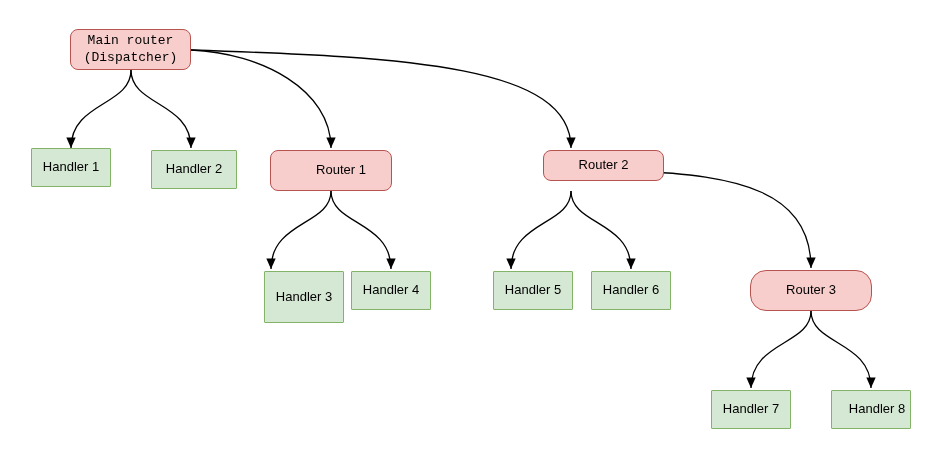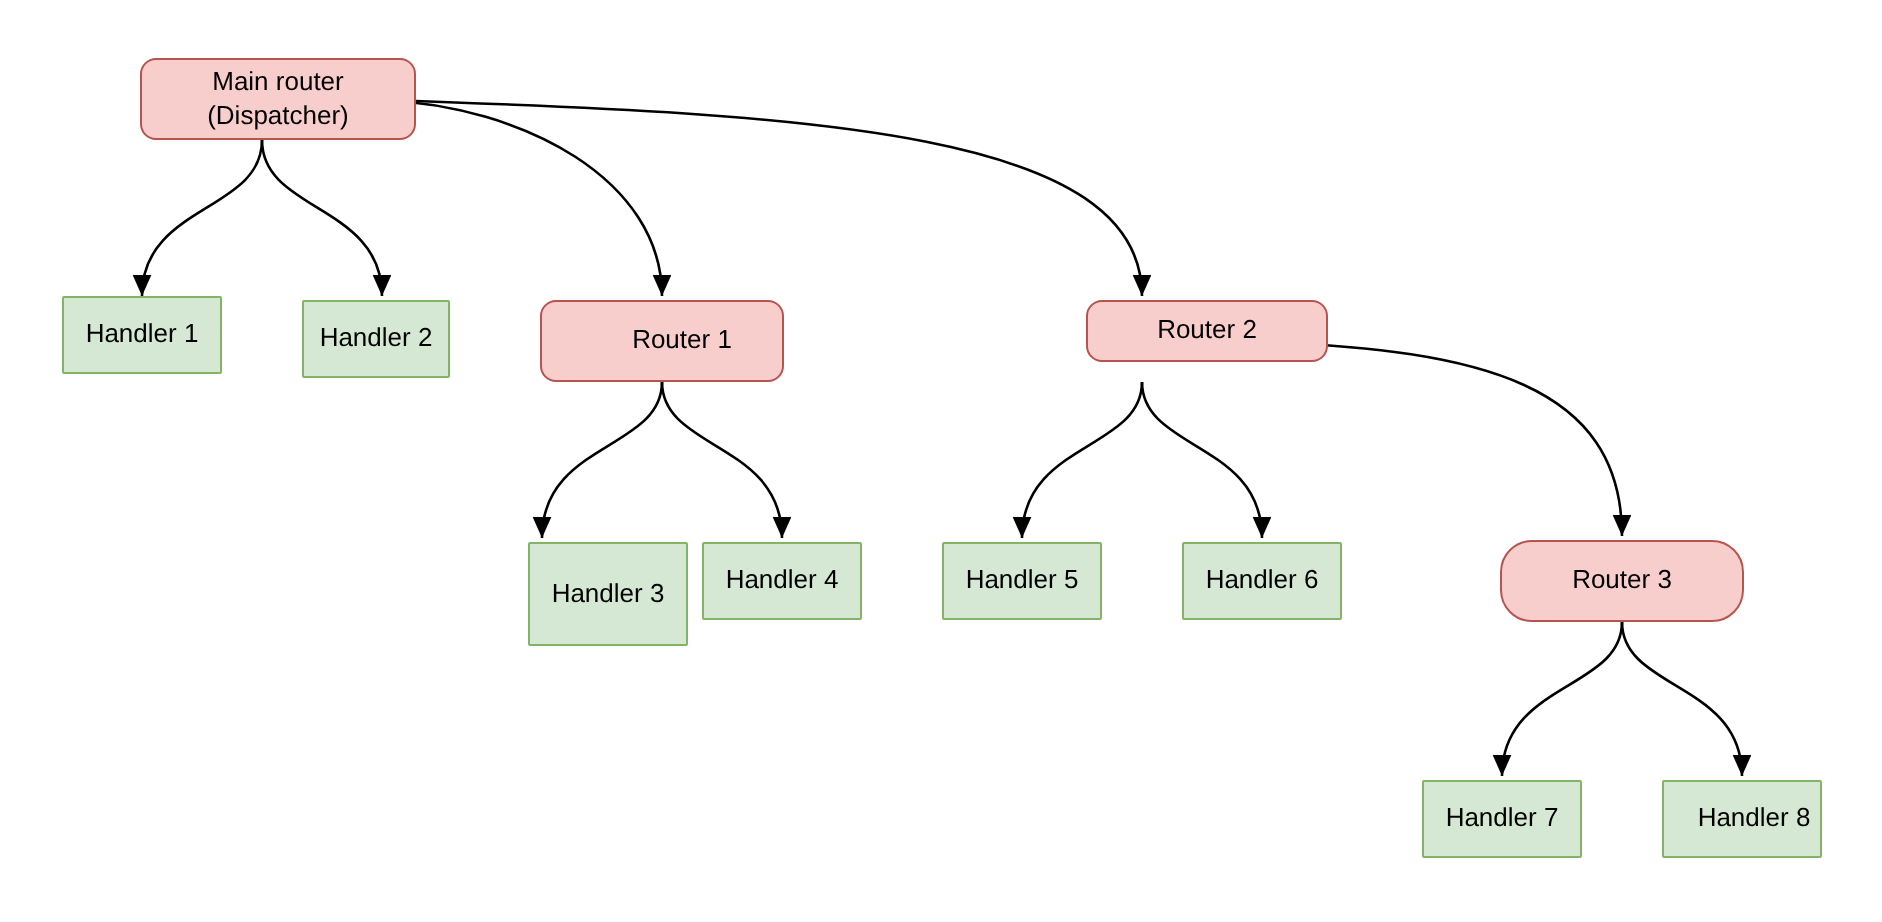--- a/index.html
+++ b/index.html
@@ -24,28 +24,28 @@
     background:var(--router-fill,#f8cecc);
     border:1px solid var(--router-border,#b85450);
     border-radius:8px;
   }
   .handler {
     background:var(--handler-fill,#d5e8d4);
     border:1px solid var(--handler-border,#82b366);
     border-radius:1px;
   }
   
-  #node-main      { left:70px;  top:29px;  width:138px; height:41px; }
+  #node-main      { left:70px;  top:29px;  width:121px; height:41px;font-family:Liberation Mono, monospace; }
   #node-handler-1 { left:31px;  top:148px; width:80px;  height:39px; }
-  #node-handler-2 { left:151px; top:150px; width:74px;  height:39px; }
+  #node-handler-2 { left:151px; top:150px; width:86px;  height:39px; }
   #node-router-1  { left:270px; top:150px; width:122px; height:41px;padding-left:20px; }
   #node-router-2  { left:511px; top:150px; width:121px; height:31px;margin-left:32px; }
   #node-handler-3 { left:231px; top:271px; width:80px;  height:52px;margin-left:33px; }
   #node-handler-4 { left:351px; top:271px; width:80px;  height:39px; }
-  #node-handler-5 { left:471px; top:271px; width:80px;  height:39px; }
+  #node-handler-5 { left:493px; top:271px; width:80px;  height:39px; }
   #node-handler-6 { left:591px; top:271px; width:80px;  height:39px; }
   #node-router-3  { left:750px; top:270px; width:122px; height:41px;border-radius:16px; }
   #node-handler-7 { left:711px; top:390px; width:80px;  height:39px; }
   #node-handler-8 { left:831px; top:390px; width:80px;  height:39px;padding-left:12px; }
 </style>
 </head>
 <body>
 
 <div class="canvas">
 

